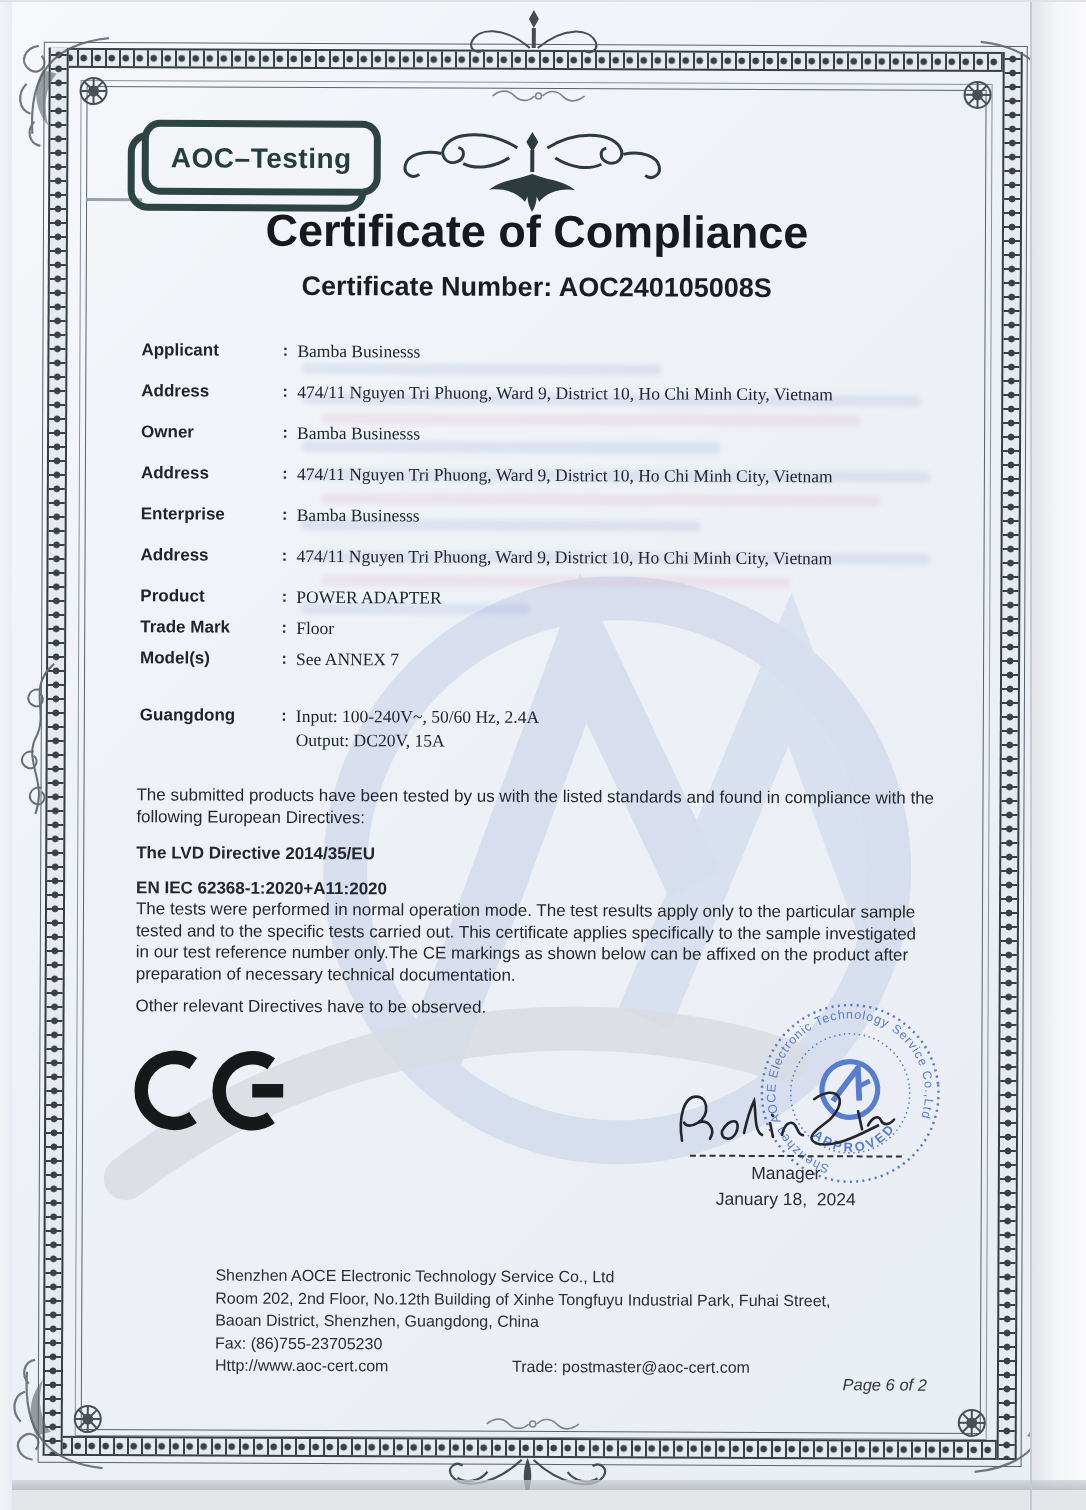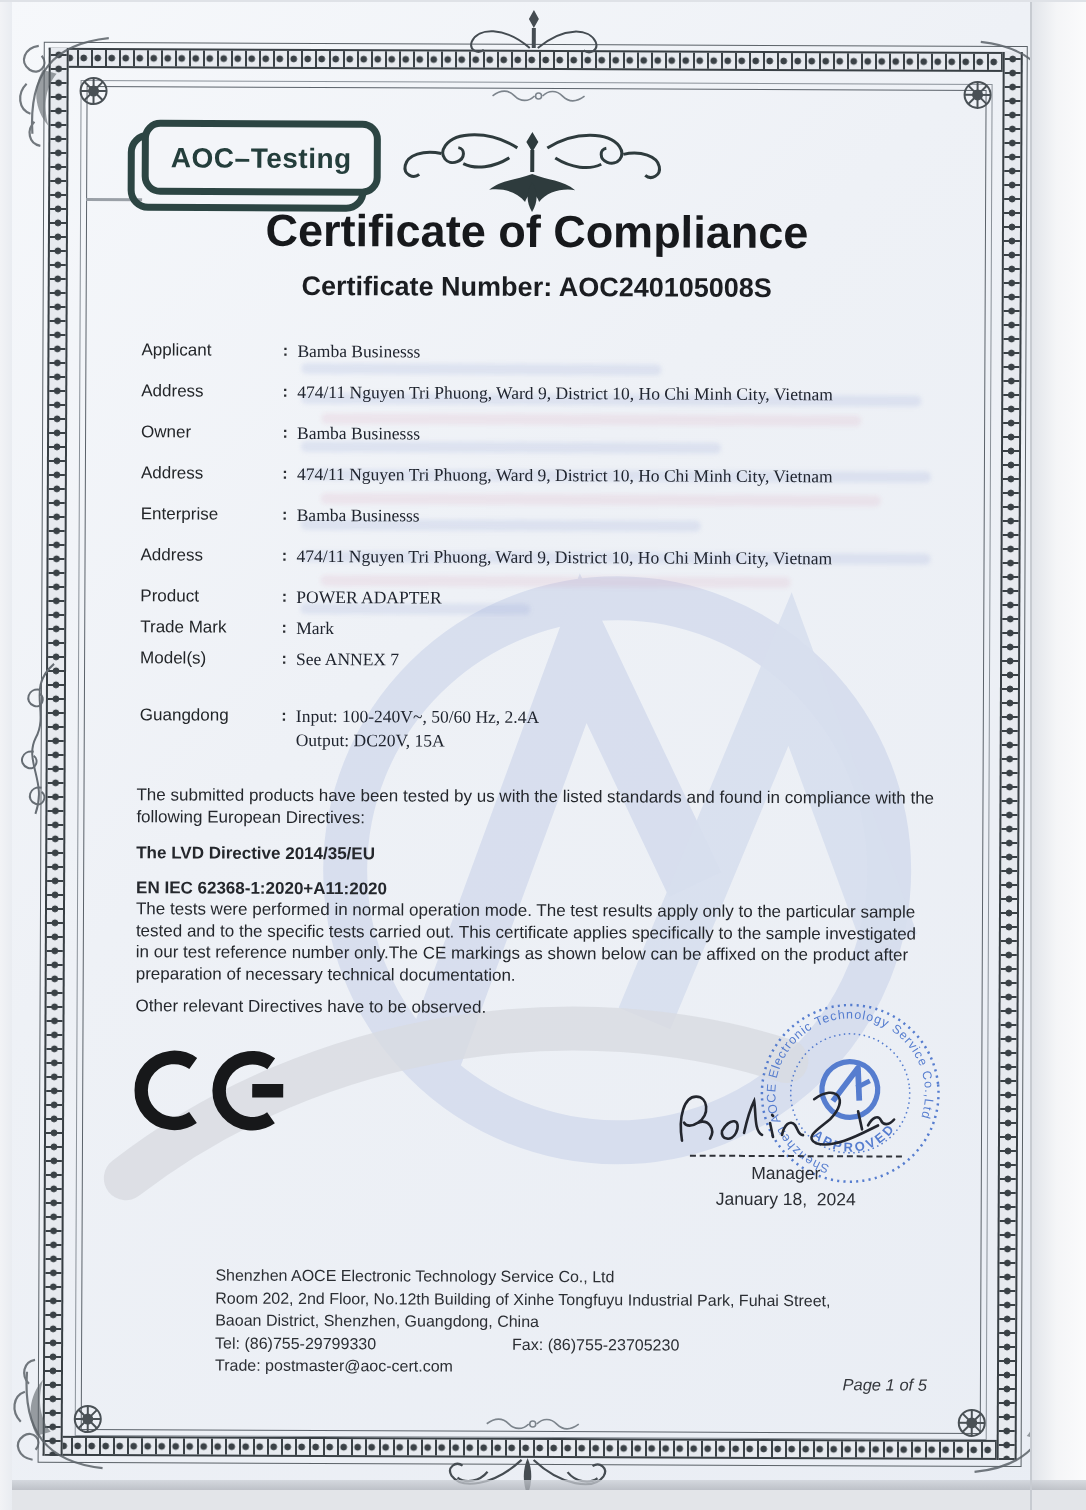--- a/index.html
+++ b/index.html
@@ -51,21 +51,21 @@
   .title{position:absolute;left:90px;top:204px;width:890px;text-align:center;
     font-weight:bold;font-size:45px;letter-spacing:0;color:#17191c;}
   .cert-line{position:absolute;left:90px;top:270px;width:890px;text-align:center;
     font-weight:bold;font-size:27px;color:#1b1d21;}
   .logo-line{position:absolute;left:84px;top:198px;width:56px;height:3px;background:#9aa0a7;}
 
   .fields{position:absolute;left:140px;top:338px;width:780px;}
   .frow{display:flex;align-items:flex-start;margin-bottom:17px;}
   .frow.tight{margin-bottom:7px;}
   .frow.params{margin-top:33px;}
-  .flabel{width:132px;font-weight:normal;font-size:17px;line-height:24px;color:#222528;}
+  .flabel{width:132px;font-weight:bold;font-size:17px;line-height:24px;color:#222528;}
   .fcolon{width:24px;font-weight:bold;font-size:16px;line-height:24px;text-align:center;color:#2a2d31;}
   .fvalue{font-family:"Liberation Serif",serif;font-size:17.5px;line-height:24px;color:#20252f;}
 
   .bodytext{position:absolute;left:137px;top:784px;width:798px;font-size:17px;line-height:21.5px;color:#24272c;}
   .bodytext .para{margin:0 0 15px 0;}
   .bodytext .bold-line{font-weight:bold;margin:0 0 13px 0;}
   .bodytext .bold-head{font-weight:bold;margin:0;}
   .bodytext .note{margin:0 0 11px 0;}
 
   .ce{position:absolute;left:136px;top:1044px;z-index:6;}
@@ -293,21 +293,21 @@
           <span class="fvalue">474/11 Nguyen Tri Phuong, Ward 9, District 10, Ho Chi Minh City, Vietnam</span>
         </div>
         <div class="frow tight">
           <span class="flabel">Product</span>
           <span class="fcolon">:</span>
           <span class="fvalue">POWER ADAPTER</span>
         </div>
         <div class="frow tight">
           <span class="flabel">Trade Mark</span>
           <span class="fcolon">:</span>
-          <span class="fvalue">Mark</span>
+          <span class="fvalue">Floor</span>
         </div>
         <div class="frow tight">
           <span class="flabel">Model(s)</span>
           <span class="fcolon">:</span>
           <span class="fvalue">See ANNEX 7</span>
         </div>
         <div class="frow params">
           <span class="flabel">Guangdong</span>
           <span class="fcolon">:</span>
           <span class="fvalue">
@@ -371,29 +371,29 @@
         <div class="sig-line"></div>
         <div class="role">Manager</div>
         <div class="date">January 18,  2024</div>
       </div>
 
       <div class="footer">
         <div>Shenzhen AOCE Electronic Technology Service Co., Ltd</div>
         <div>Room 202, 2nd Floor, No.12th Building of Xinhe Tongfuyu Industrial Park, Fuhai Street,</div>
         <div>Baoan District, Shenzhen, Guangdong, China</div>
         <div class="cols">
-          <span class="c1">Tel: (86)755-29799330</span>
           <span>Fax: (86)755-23705230</span>
         </div>
         <div class="cols">
+          <span class="c1">Http://www.aoc-cert.com</span>
           <span>Trade: postmaster@aoc-cert.com</span>
         </div>
       </div>
 
-      <div class="page-num">Page 1 of 5</div>
+      <div class="page-num">Page 6 of 2</div>
     </div>
   </div>
 
   <div class="scan-right-seam"></div>
   <div class="scan-right"></div>
   <div class="scan-bottom-seam"></div>
   <div class="scan-bottom"></div>
   <div class="scan-left"></div>
 </div>
 

